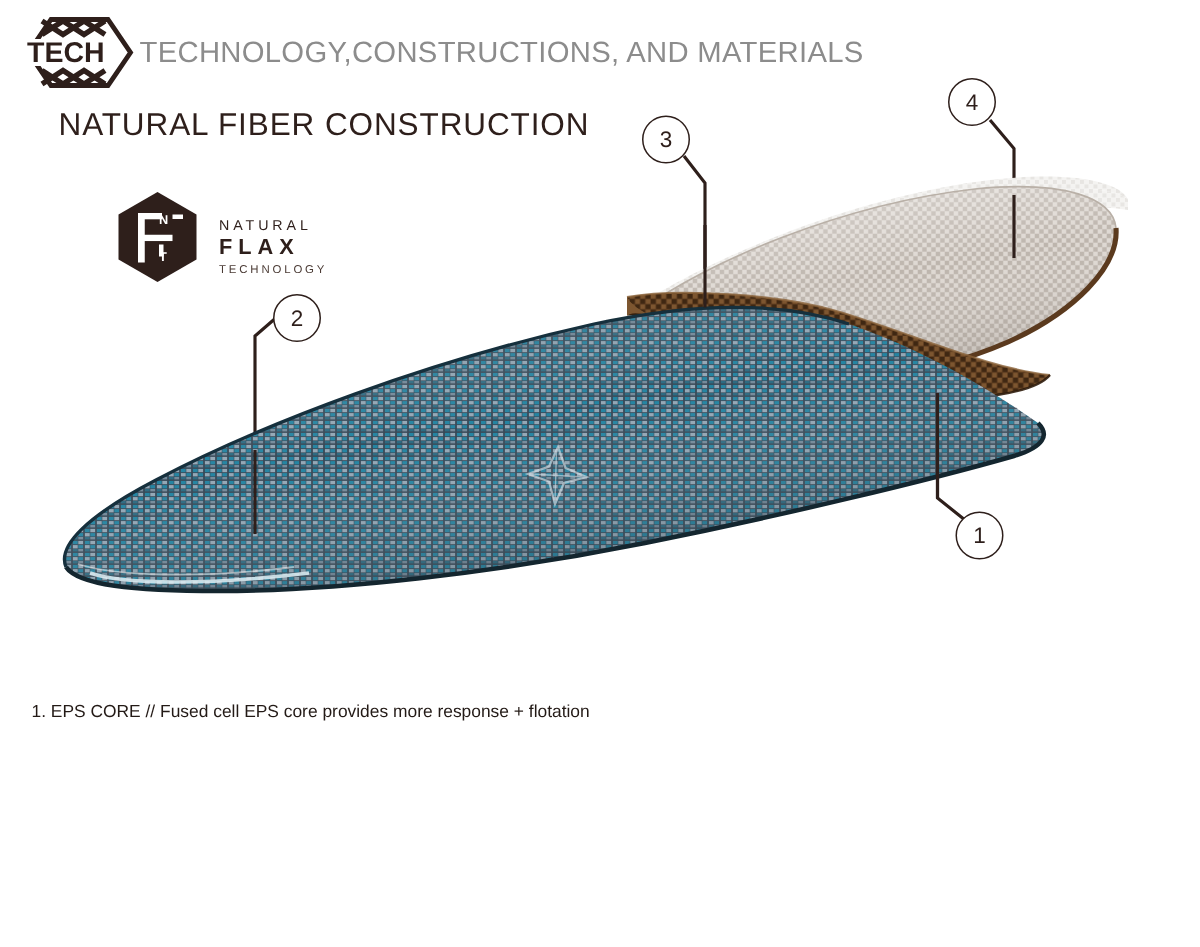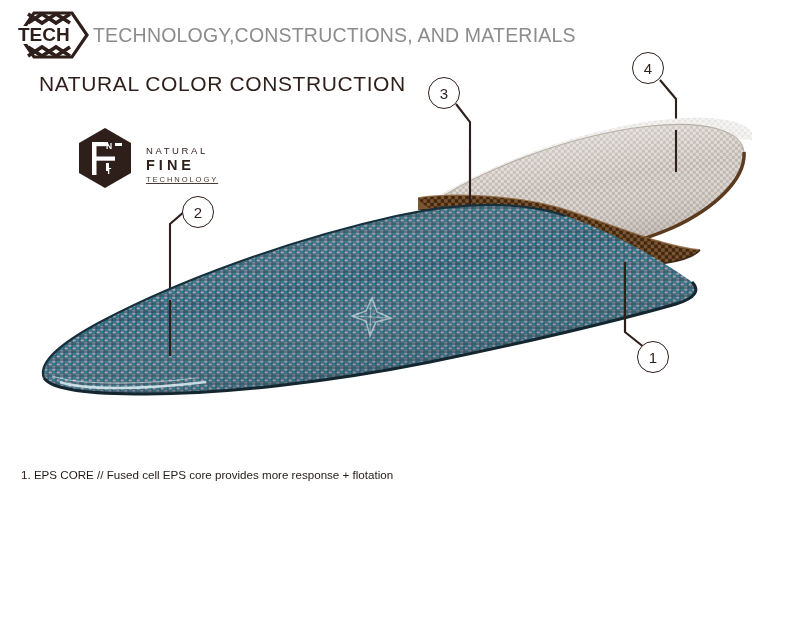--- a/index.html
+++ b/index.html
@@ -75,21 +75,20 @@
     font-weight: bold;
     letter-spacing: 4px;
     color: #2e1f1b;
     line-height: 17px;
   }
   .nft-l3 {
     font-size: 7.6px;
     letter-spacing: 1.9px;
     color: #4a3a34;
     line-height: 12px;
-    text-decoration: underline;
   }
 
   
   #diagram {
     position: absolute;
     left: 0; top: 0;
     width: 800px; height: 455px;
   }
   #diagram svg { display: block; }
 
@@ -142,41 +141,41 @@
 
       <path d="M12 36 L26 45 L40 36 L54 45" fill="none" stroke="#2e1f1b" stroke-width="3.6"></path>
       <path d="M12 45 L26 36 L40 45 L54 36" fill="none" stroke="#2e1f1b" stroke-width="3.6"></path>
 
       <rect x="0" y="15" width="62" height="18" fill="#ffffff"></rect>
       <text x="2" y="30" font-family="Liberation Sans, sans-serif" font-size="19" font-weight="bold" fill="#2e1f1b">TECH</text>
     </svg>
   </div>
 </div>
 
-<div id="subtitle">NATURAL COLOR CONSTRUCTION</div>
+<div id="subtitle">NATURAL FIBER CONSTRUCTION</div>
 
 <div id="nft-logo">
   <div id="nft-hex">
     <svg width="62" height="62" viewBox="0 0 62 62">
       <path d="M31 1 L57 16 L57 46 L31 61 L5 46 L5 16 Z" fill="#2e1f1b"></path>
 
       <rect x="18" y="15" width="4.5" height="33" fill="#ffffff"></rect>
       <rect x="18" y="15" width="16" height="4.2" fill="#ffffff"></rect>
       <rect x="18" y="29.5" width="23" height="4.2" fill="#ffffff"></rect>
 
       <text x="32" y="22" font-family="Liberation Sans, sans-serif" font-size="8.5" font-weight="bold" fill="#ffffff">N</text>
       <rect x="41" y="16" width="7" height="3" fill="#ffffff"></rect>
 
       <text x="32" y="47" font-family="Liberation Sans, sans-serif" font-size="8.5" font-weight="bold" fill="#ffffff">T</text>
       <rect x="32" y="36" width="3" height="8" fill="#ffffff"></rect>
     </svg>
   </div>
   <div id="nft-wordmark">
     <div class="nft-l1">NATURAL</div>
-    <div class="nft-l2">FINE</div>
+    <div class="nft-l2">FLAX</div>
     <div class="nft-l3">TECHNOLOGY</div>
   </div>
 </div>
 
 <div id="diagram">
 <svg width="800" height="455" viewBox="0 0 800 455">
   <defs>
 
     <pattern id="pat-eglass" width="6" height="6" patternUnits="userSpaceOnUse">
       <rect width="6" height="6" fill="#cfc8c1"></rect>

